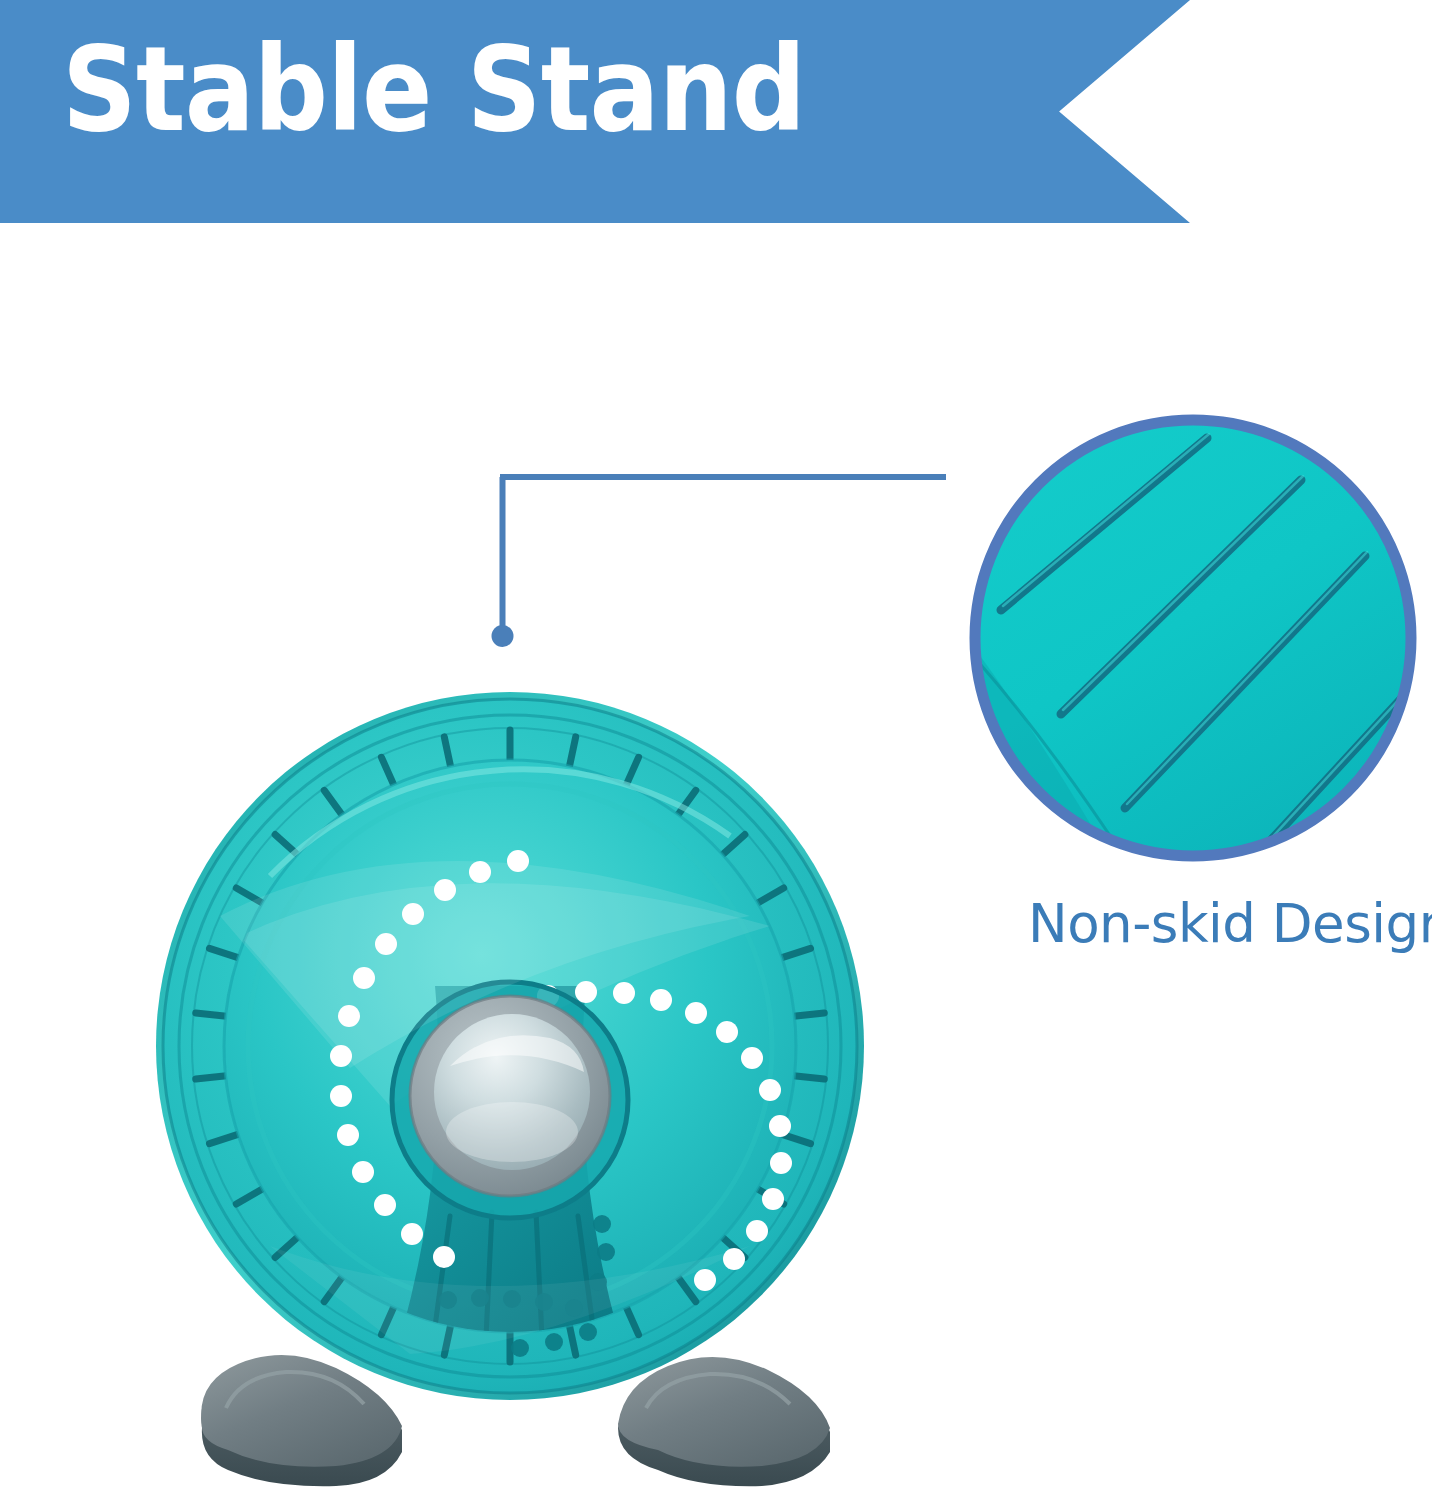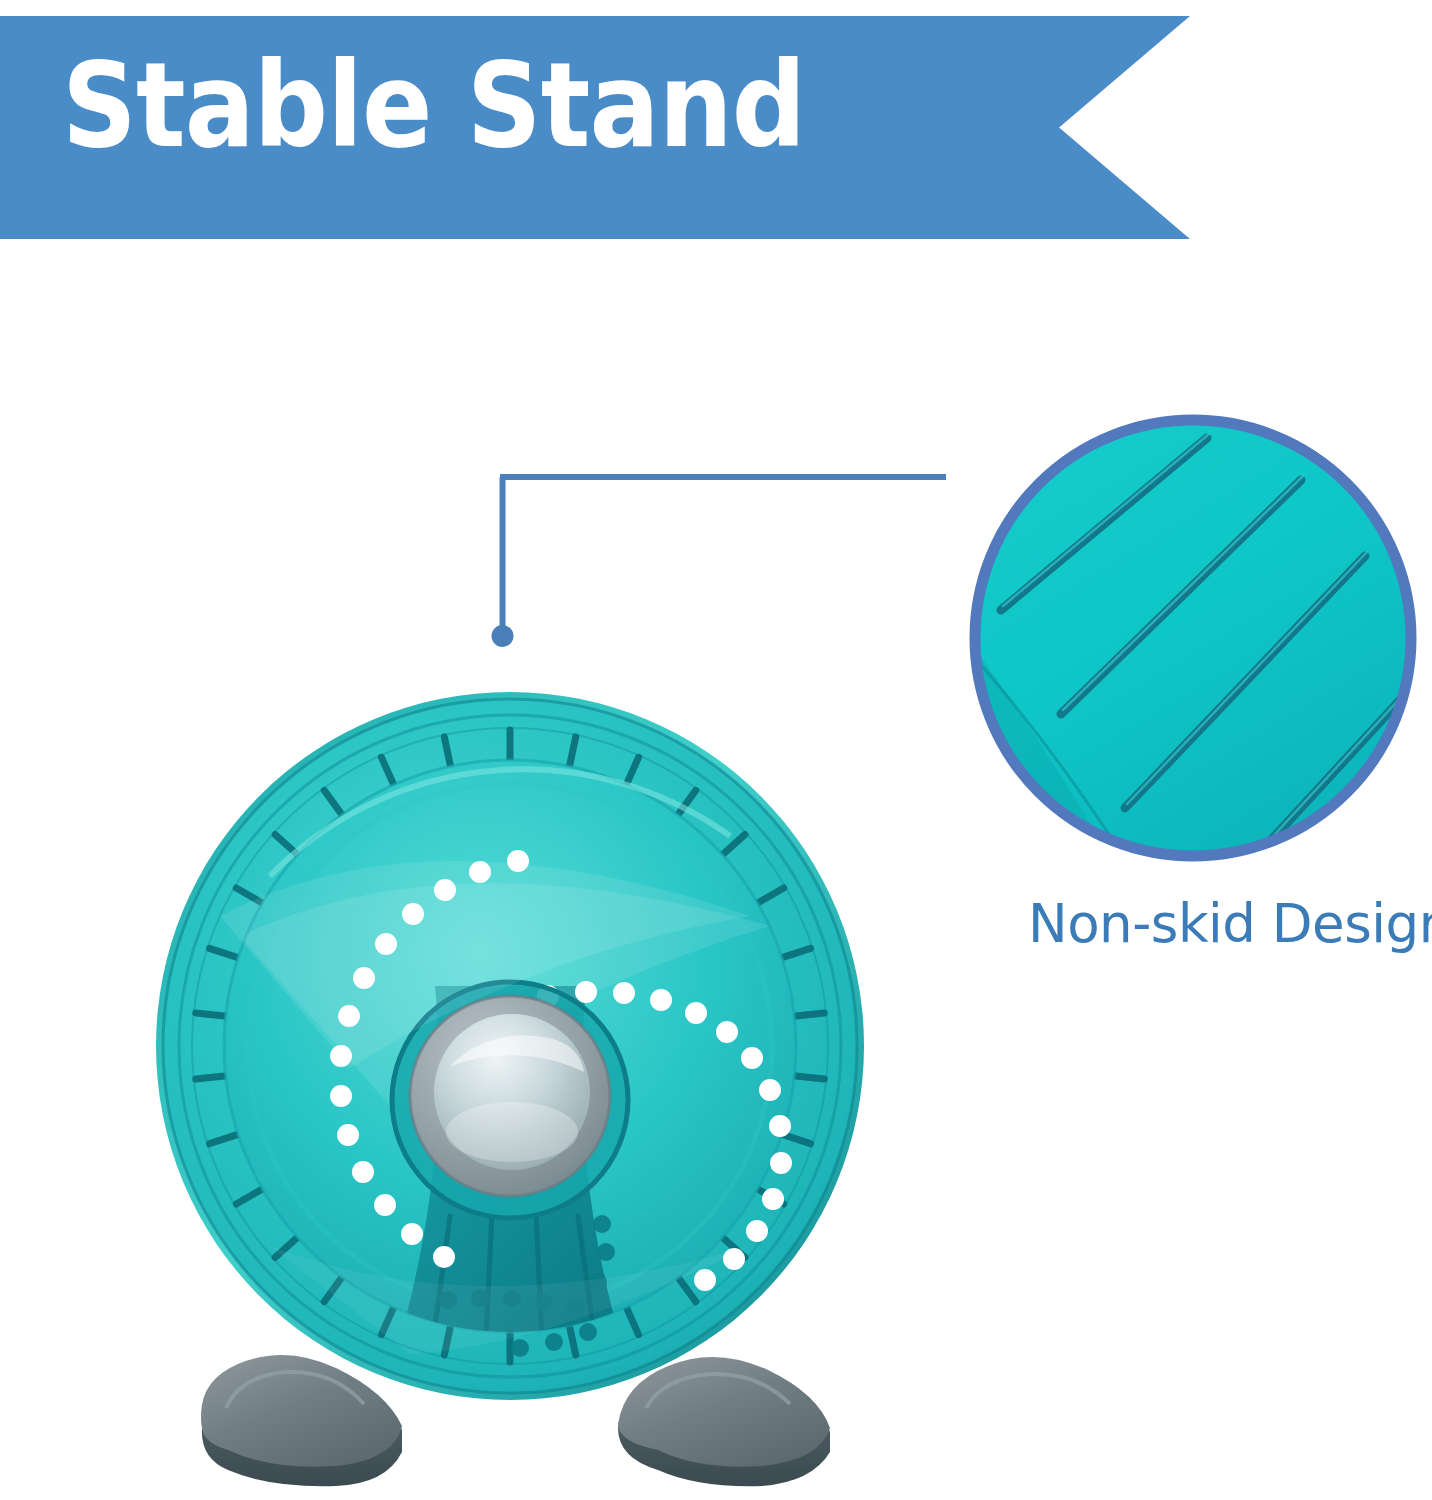--- a/index.html
+++ b/index.html
@@ -20,21 +20,21 @@
     position: relative;
     width: 1432px;
     height: 1500px;
     background: #ffffff;
   }
 
   
   .banner {
     position: absolute;
     left: 0;
-    top: 16px;
+    top: 0;
     width: 1190px;
     height: 223px;
   }
   .banner-shape {
     position: absolute;
     inset: 0;
     background: #4a8cc8;
     -webkit-clip-path: polygon(0 0, 100% 0, 89.0% 50%, 100% 100%, 0 100%);
     clip-path: polygon(0 0, 100% 0, 89.0% 50%, 100% 100%, 0 100%);
   }

